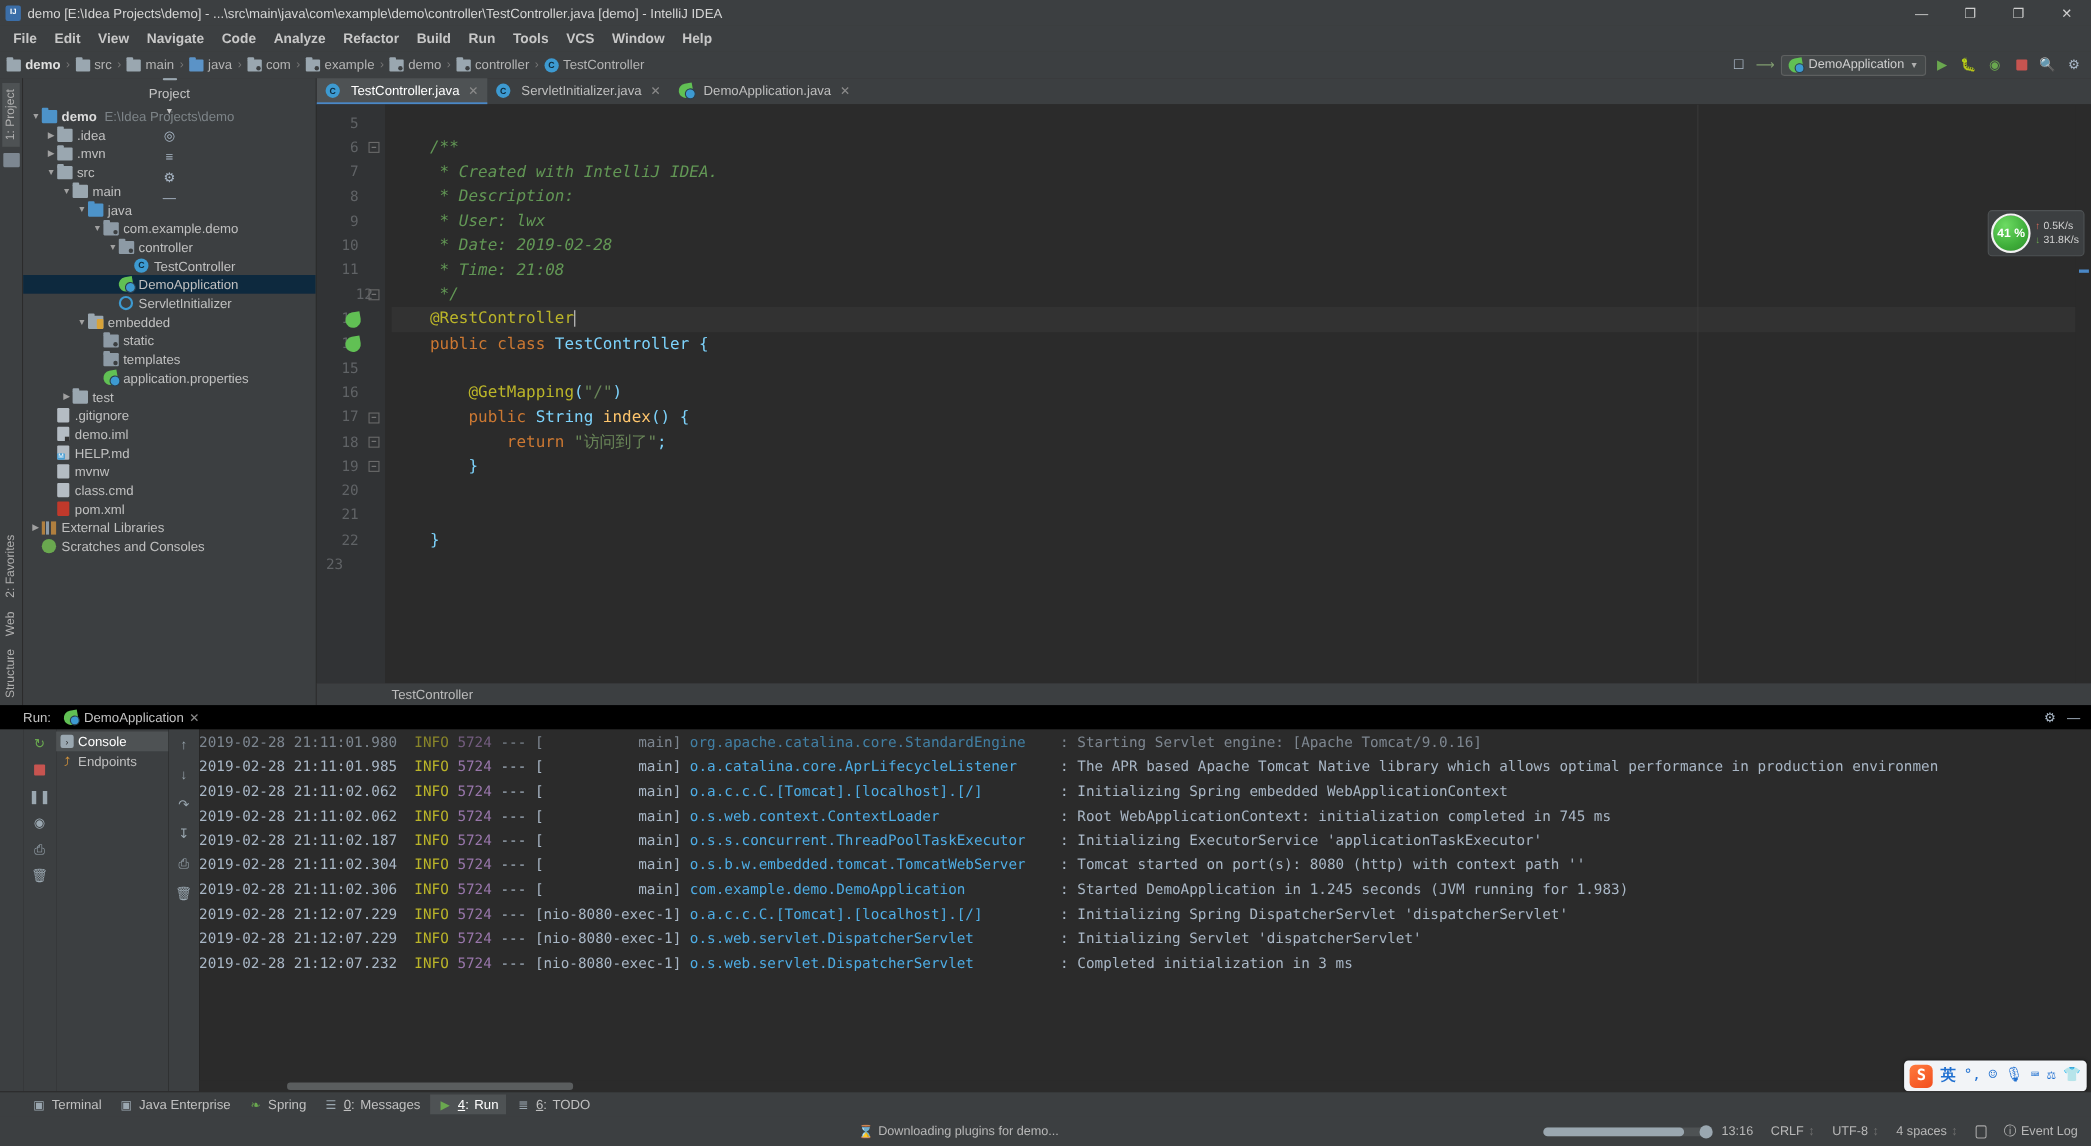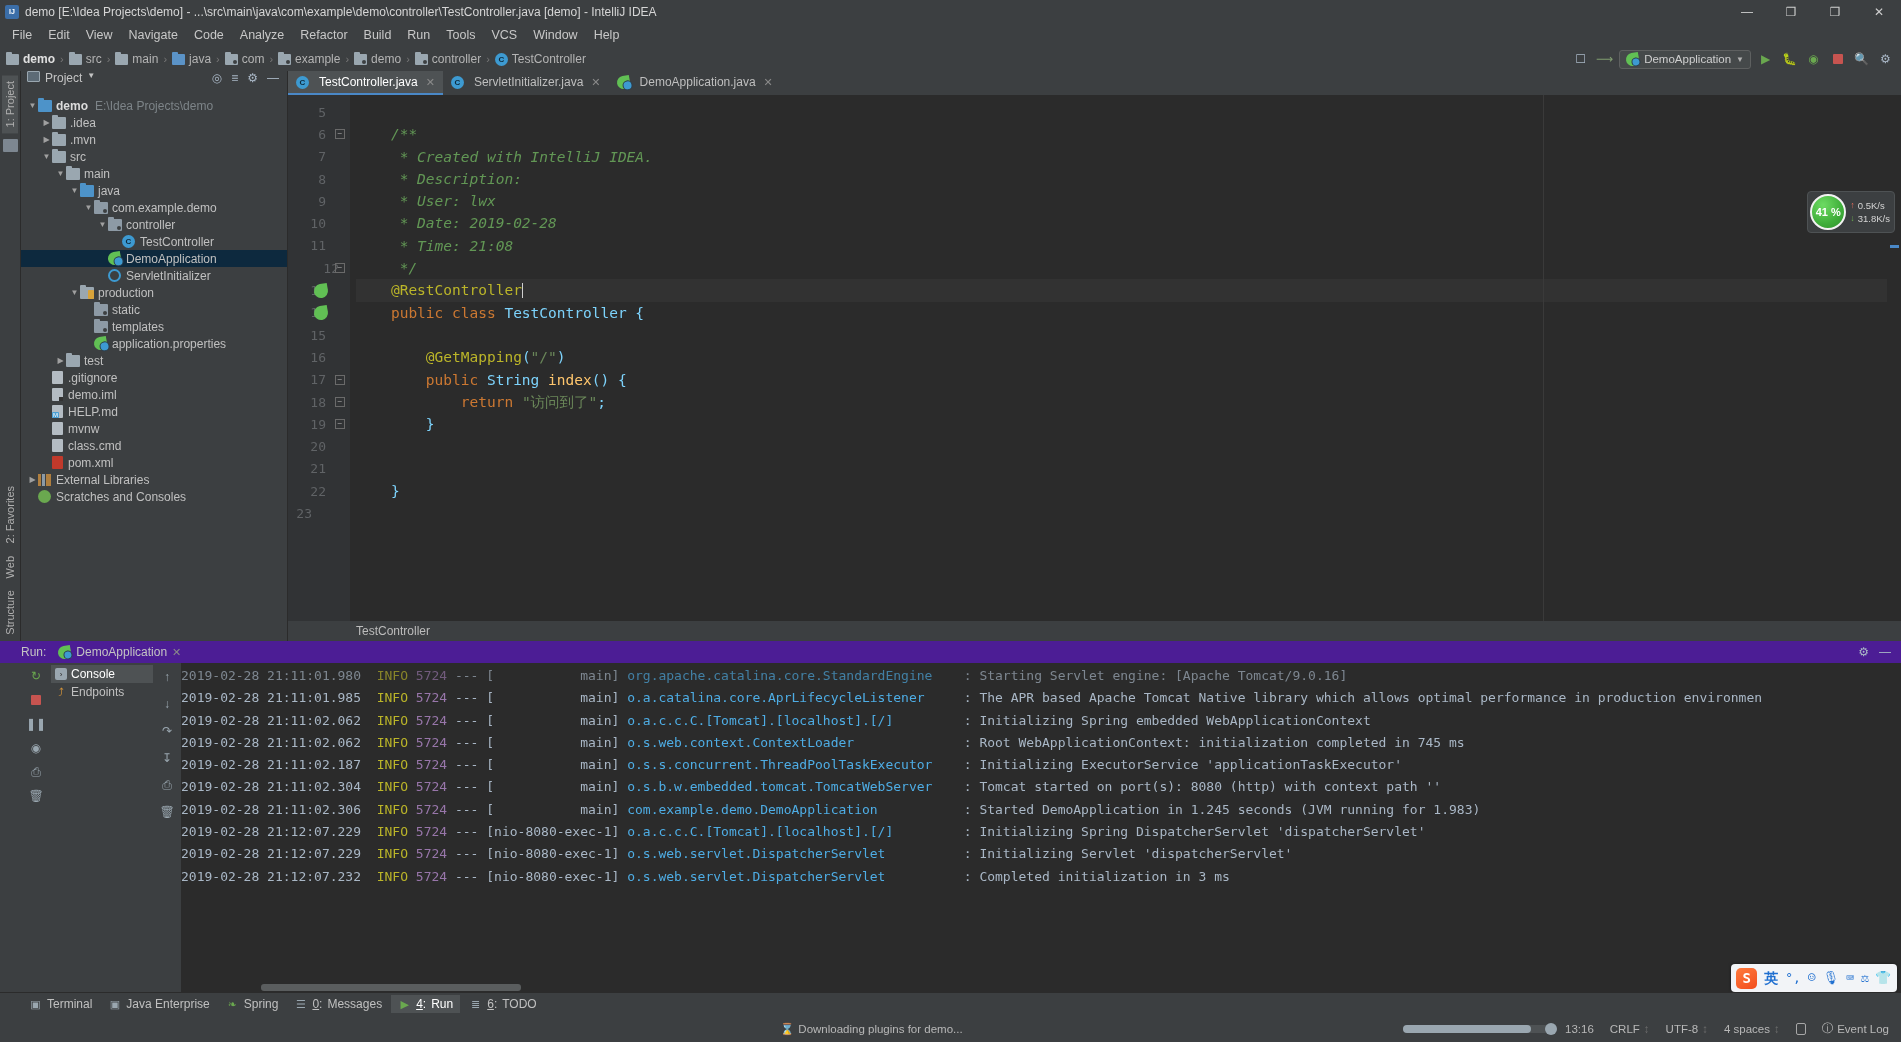--- a/index.html
+++ b/index.html
@@ -30,21 +30,21 @@
   .win-btn {
     width: 44px; height: 23px; display: flex; align-items: center; justify-content: center;
     color: #cfcfcf; font-size: 12px;
   }
 
   
   .menubar {
     height: 24px; background: #3c3f41; display: flex; align-items: center;
     padding-left: 4px; font-size: 12.5px; color: #c8c8c8; flex: none;
   }
-  .menu-item { padding: 3px 8px; cursor: default; white-space: nowrap; }
+  .menu-item { padding: 3px 8px; cursor: default; white-space: nowrap; font-weight: bold; }
 
   
   .navrow {
     height: 24px; background: #3c3f41; display: flex; align-items: center;
     flex: none; font-size: 12px; position: relative; padding-left: 4px;
   }
   .crumb { display: flex; align-items: center; padding: 0 2px; color: #b4b4b4; white-space: nowrap; }
   .crumb.bold { color: #e0e0e0; font-weight: bold; }
   .crumb-sep { color: #777; margin: 0 3px; font-size: 11px; }
   .folder-ico {
@@ -97,21 +97,21 @@
   .vtab.active { background: #4e5254; }
   .vstrip-ico { width: 15px; height: 13px; margin: 6px 0; background: #8d9aa5; border-radius: 1px; opacity: .8; }
   .vspacer { flex: 1; }
 
   
   .projpanel {
     width: 267px; background: #3c3f41; display: flex; flex-direction: column;
     flex: none; border-right: 1px solid #2b2b2b;
   }
   .proj-head {
-    height: 24px; display: flex; padding: 0 6px; gap: 5px; font-size: 12px; color: #c4c4c4;
+    height: 24px; display: flex; align-items: center; padding: 0 6px; gap: 5px; font-size: 12px; color: #c4c4c4; flex-direction: column;
   }
   .proj-head .win-ico {
     width: 13px; height: 11px; border: 1px solid #9aa7b0; background: #5d6b76; border-radius: 1px;
   }
   .proj-head .spacer { flex: 1; }
   .hd-ico { font-size: 12px; color: #a9b7c6; padding: 0 2px; }
   .tree { flex: 1; overflow: hidden; font-size: 12px; padding-top: 2px; }
   .trow { height: 17px; display: flex; align-items: center; white-space: nowrap; color: #c0c0c0; }
   .trow.sel { background: #0d293e; }
   .twist { width: 11px; font-size: 8px; color: #a0a0a0; text-align: center; flex: none; }
@@ -190,21 +190,21 @@
     background: radial-gradient(circle at 35% 28%, #6ddb63 0%, #3fae3a 60%, #2e8f2b 100%);
     border: 2px solid #f2f2f2; display: flex; align-items: center; justify-content: center;
     color: #ffffff; font-size: 11px; font-weight: bold;
   }
   .cpu-net { font-size: 9.5px; color: #d4d4d4; line-height: 13px; }
   .cpu-net .row { display: flex; align-items: center; gap: 3px; }
   .arw-up { color: #e06c5a; font-size: 9px; }
   .arw-dn { color: #6aa84f; font-size: 9px; }
 
   
-  .runpanel { height: 351px; background: #4c1d95; display: flex; flex-direction: column; flex: none; }
+  .runpanel { height: 351px; background: #000000; display: flex; flex-direction: column; flex: none; }
   .run-head {
     height: 22px; display: flex; align-items: center; padding-left: 5px; font-size: 12px;
     color: #c3c3c3; gap: 6px; position: relative;
   }
   .run-tab { display: flex; align-items: center; gap: 5px; padding: 2px 6px; }
   .run-head .spacer { flex: 1; }
   .run-body { flex: 1; display: flex; min-height: 0; }
   .run-vstrip { width: 21px; background: #3c3f41; display: flex; flex-direction: column; align-items: center; flex: none; font-size: 11px; }
   .run-left-icons { width: 30px; background: #3c3f41; flex: none; display: flex; flex-direction: column; align-items: center; gap: 7px; padding-top: 4px; }
   .rli { width: 17px; height: 17px; display: flex; align-items: center; justify-content: center; font-size: 12px; color: #9aa7b0; }
@@ -444,21 +444,21 @@
             <span class="tlabel">DemoApplication</span>
           </div>
           <div class="trow" style="padding-left: 76px;">
             <span class="twist"></span>
             <span class="ico-iface"></span>
             <span class="tlabel">ServletInitializer</span>
           </div>
           <div class="trow" style="padding-left: 48px;">
             <span class="twist">▼</span>
             <span class="tico ico-folder res"></span>
-            <span class="tlabel">production</span>
+            <span class="tlabel">embedded</span>
           </div>
           <div class="trow" style="padding-left: 62px;">
             <span class="twist"></span>
             <span class="tico ico-folder pkg"></span>
             <span class="tlabel">static</span>
           </div>
           <div class="trow" style="padding-left: 62px;">
             <span class="twist"></span>
             <span class="tico ico-folder pkg"></span>
             <span class="tlabel">templates</span>

